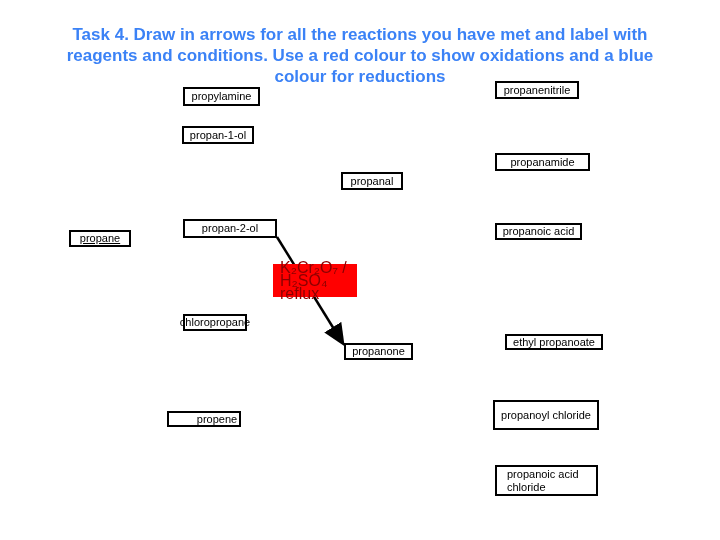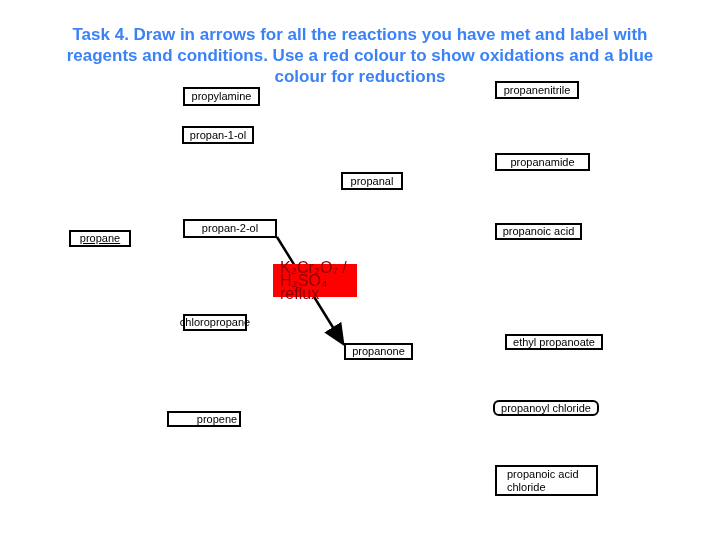--- a/index.html
+++ b/index.html
@@ -52,21 +52,21 @@
   [data-name="box-propan-1-ol"]            { left:182px; top:126px; width:72px;  height:18px; }
   [data-name="box-propanamide"]            { left:495px; top:153px; width:95px;  height:18px; }
   [data-name="box-propanal"]               { left:341px; top:172px; width:62px;  height:18px; }
   [data-name="box-propan-2-ol"]            { left:183px; top:219px; width:94px;  height:19px; }
   [data-name="box-propane"]                { left:69px;  top:230px; width:62px;  height:17px;text-decoration:underline; }
   [data-name="box-propanoic-acid"]         { left:495px; top:223px; width:87px;  height:17px; }
   [data-name="box-chloropropane"]          { left:183px; top:314px; width:64px;  height:17px; }
   [data-name="box-ethyl-propanoate"]       { left:505px; top:320px; width:98px;  height:16px;margin-top:14px; }
   [data-name="box-propanone"]              { left:344px; top:343px; width:69px;  height:17px; }
   [data-name="box-propene"]                { left:167px; top:411px; width:74px;  height:16px;padding-left:26px; }
-  [data-name="box-propanoyl-chloride"]     { left:493px; top:400px; width:106px; height:16px;border-radius:6px; }
+  [data-name="box-propanoyl-chloride"]     { left:493px; top:400px; width:106px; height:30px; }
   [data-name="box-propanoic-acid-chloride"]{ left:495px; top:465px; width:103px; height:31px;
                                              justify-content: flex-start; text-align: left;
                                              padding-left: 10px; }
 
   [data-name="reagent-box"] {
     position: absolute;
     left: 273px; top: 264px;
     width: 84px; height: 33px;
     box-sizing: border-box;
     background: #ff0000;

